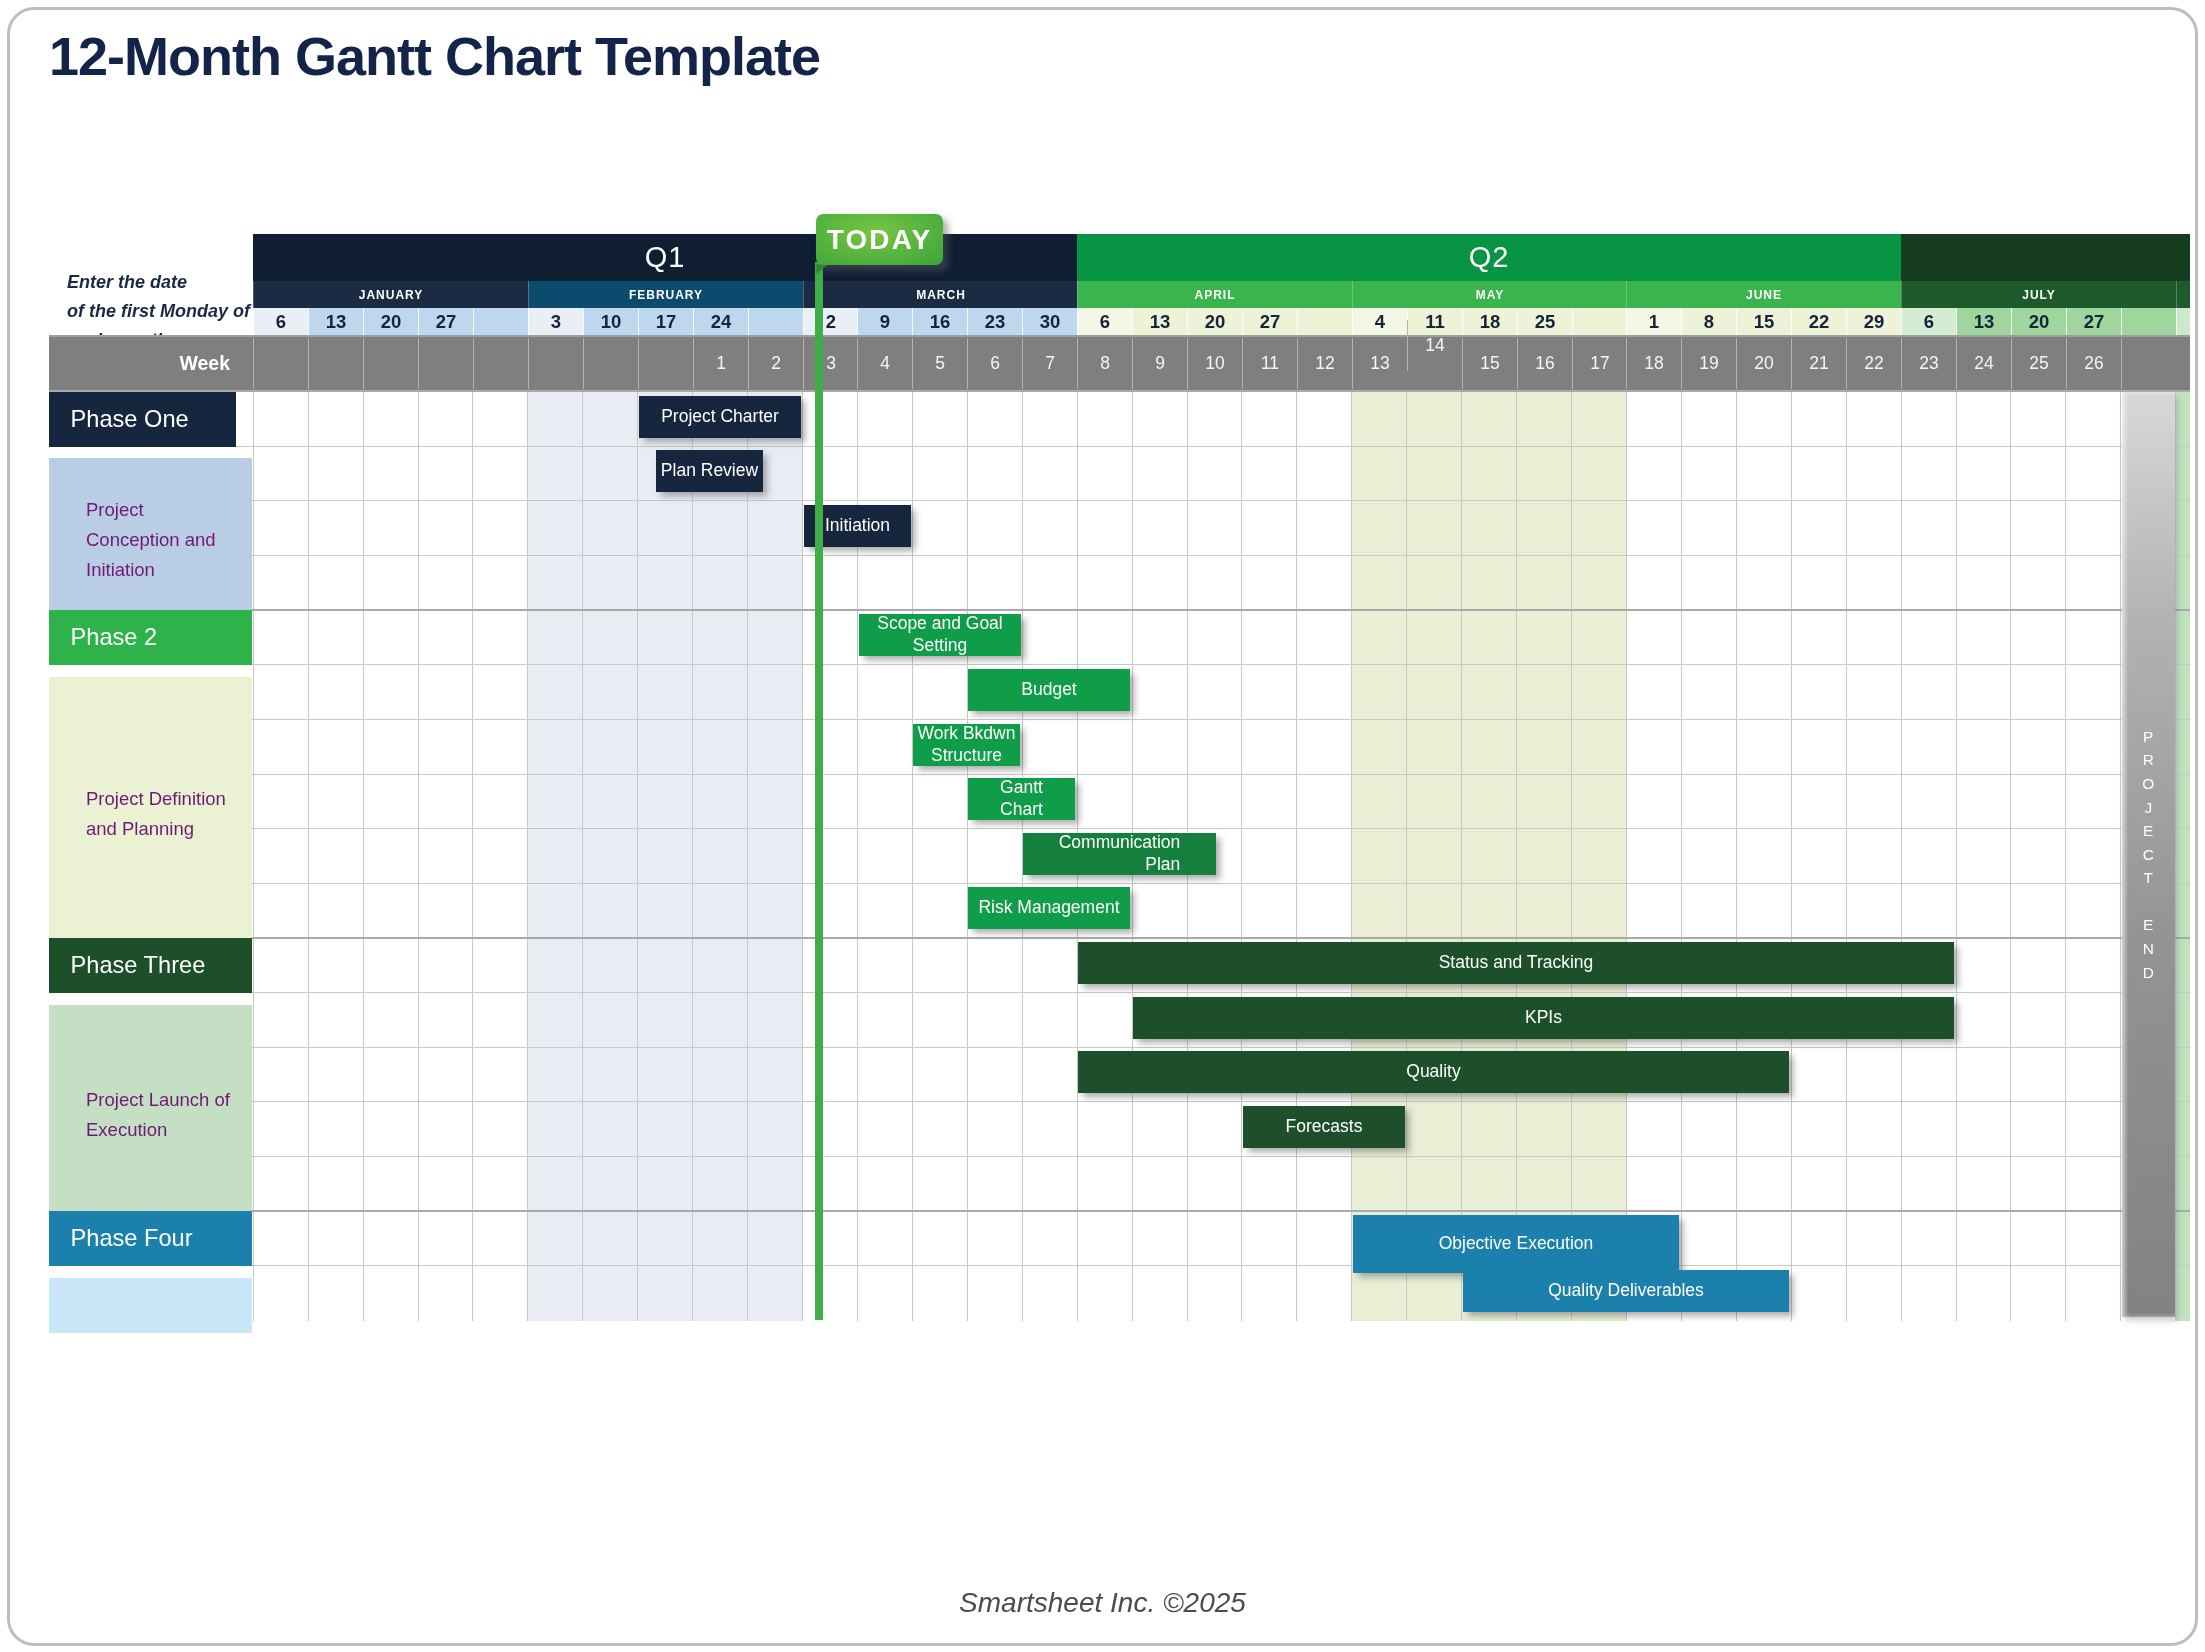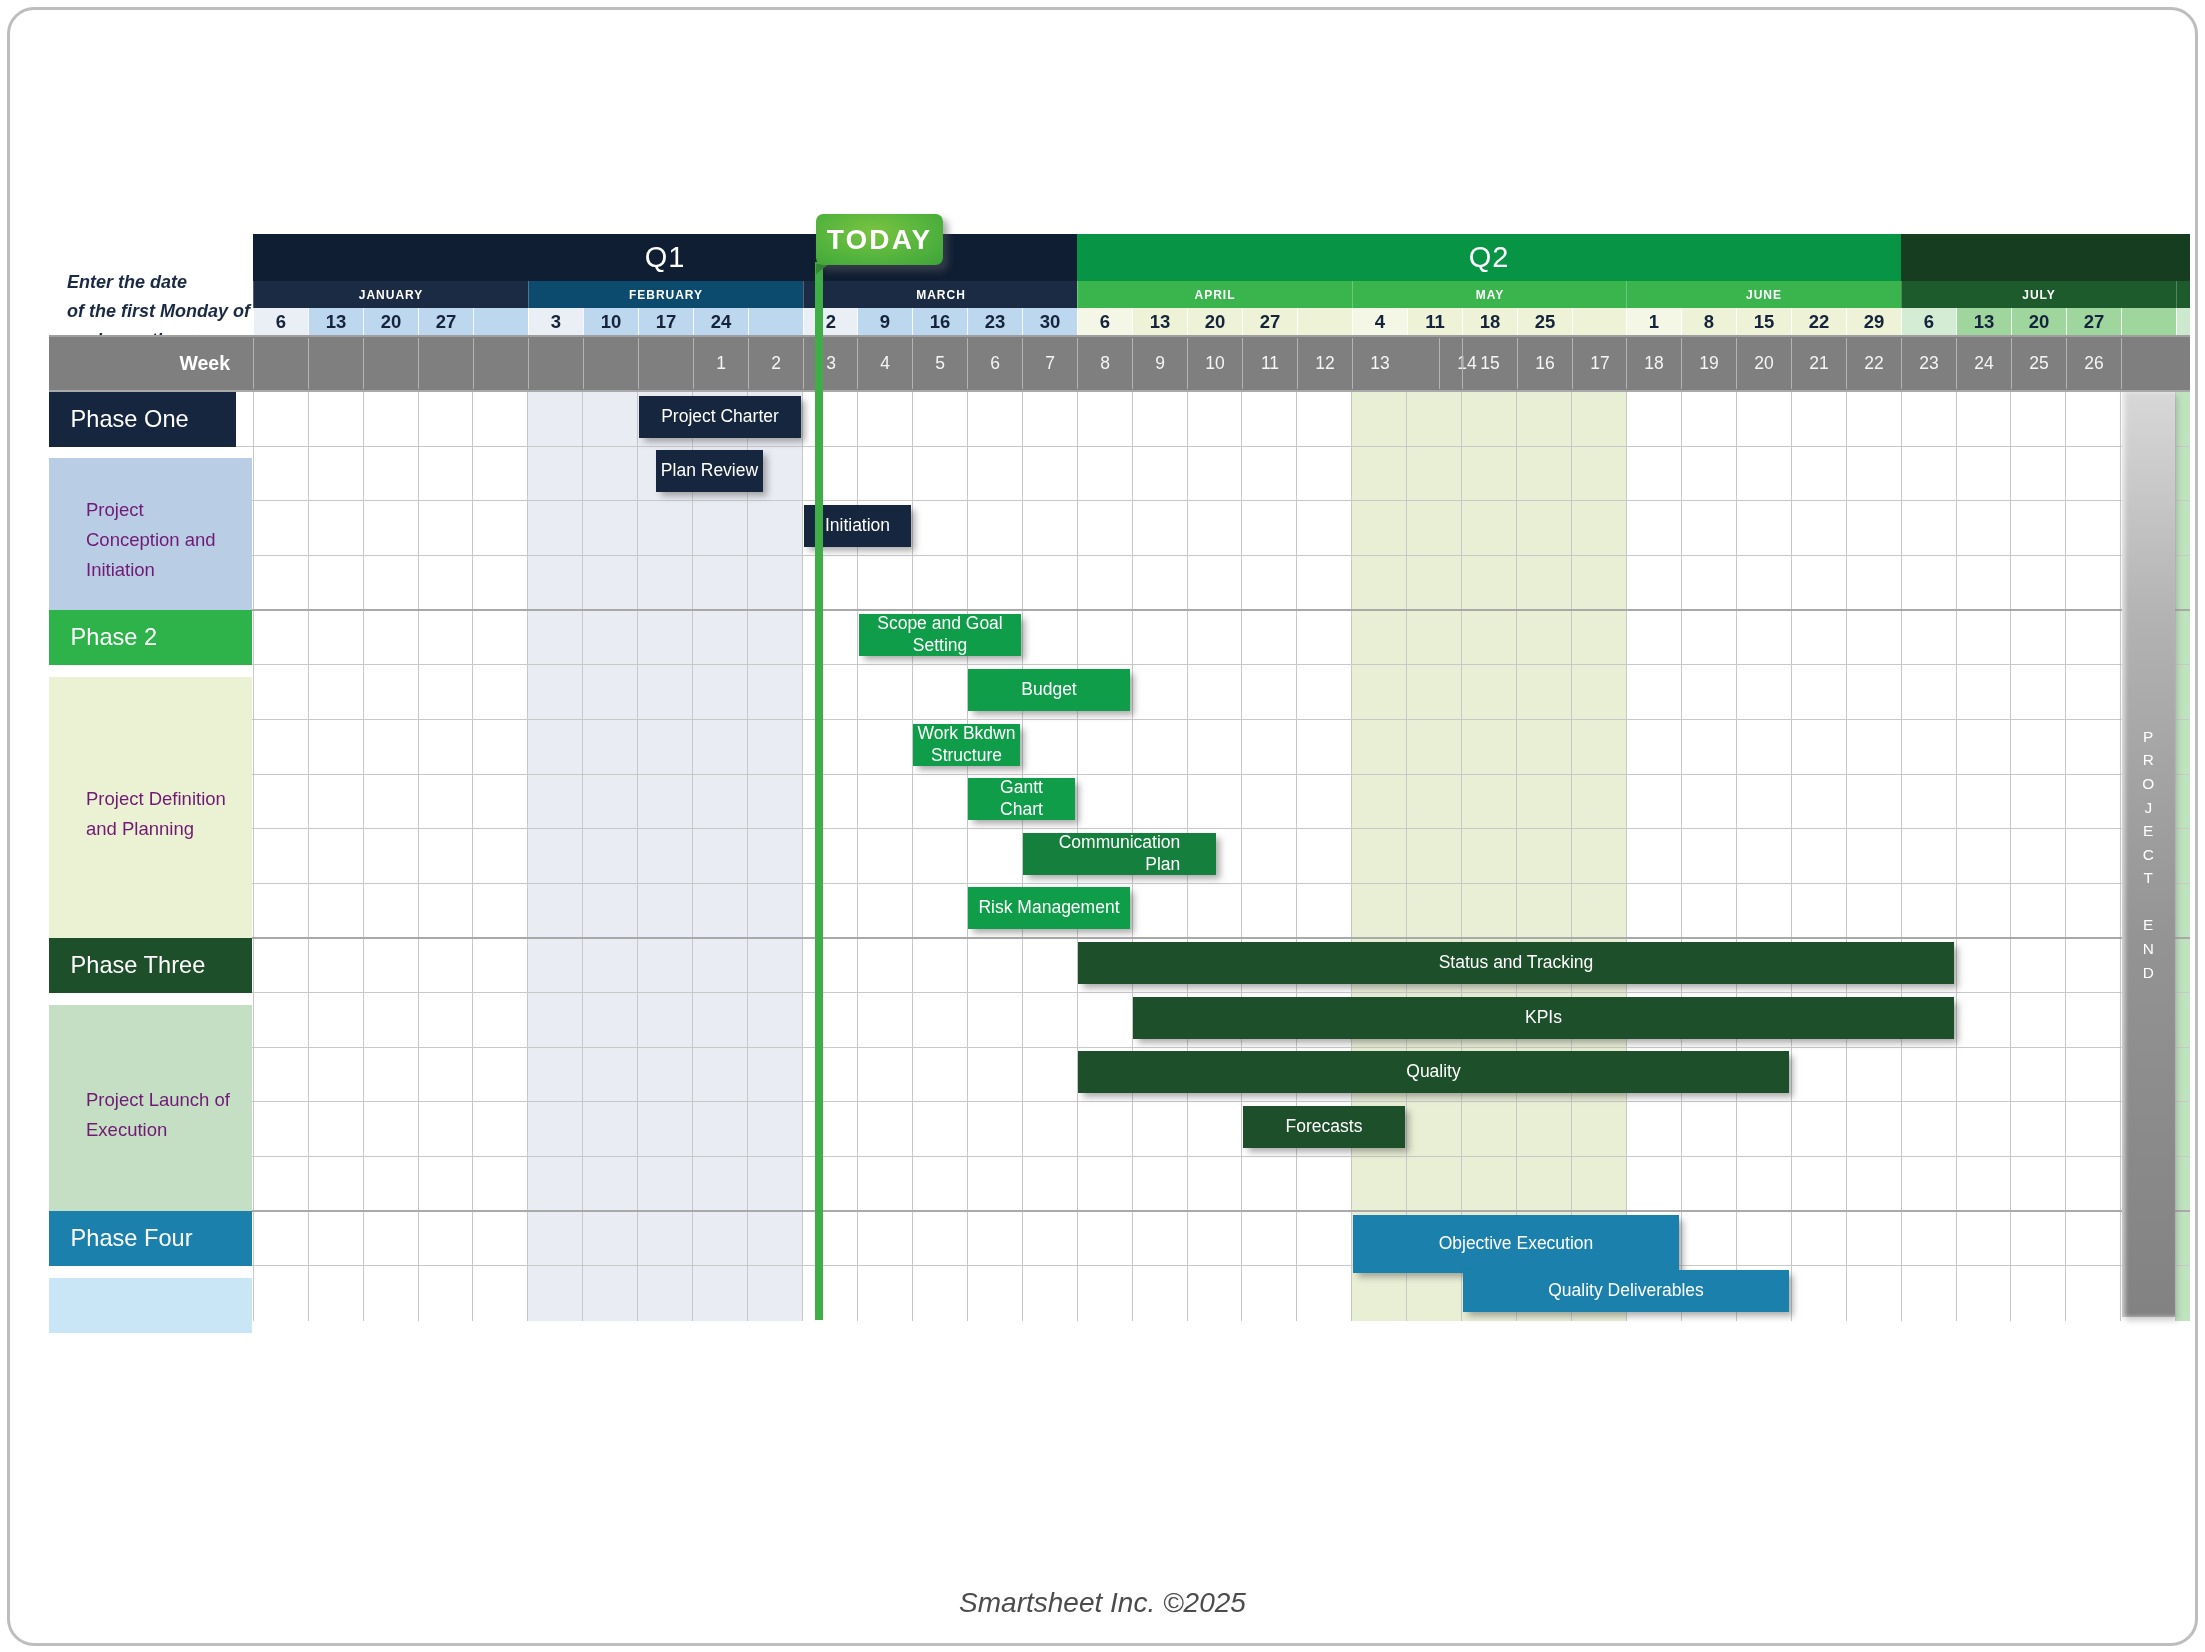--- a/index.html
+++ b/index.html
@@ -48,20 +48,21 @@
   .pe-bar{z-index:40;background:linear-gradient(180deg,#d8d8d8 0%,#b2b2b2 25%,#939393 60%,#828282 100%);
        box-shadow:inset 3.1px 0 4.1px rgba(255,255,255,.6), 3.1px 4.1px 6.2px rgba(120,120,120,.4);
        display:flex;flex-direction:column;align-items:center;justify-content:center;
        color:#fff;font-size:15.4px;line-height:23.6px;letter-spacing:0.5px;}
 </style>
 </head>
 <body>
 
 <div id="app">
   <div class="card-border"></div>
+  <h1 class="page-title">12-Month Gantt Chart Template</h1>
   <div class="note">
     <div>Enter the date</div>
     <div>of the first Monday of</div>
     <div>each month ----&gt;</div>
   </div>
 
   <div id="gantt">
       <div class="abs qcell" style="left: 253px; top: 234px; width: 824px; height: 47px; background: rgb(16, 30, 52);">Q1</div>
       <div class="abs qcell" style="left: 1077px; top: 234px; width: 824px; height: 47px; background: rgb(8, 148, 69);">Q2</div>
       <div class="abs qcell" style="left: 1901px; top: 234px; width: 289px; height: 47px; background: rgb(22, 61, 32);"></div>
@@ -128,21 +129,21 @@
       <div class="abs wcell" style="left: 857px; top: 338px; width: 55px; height: 51px;">4</div>
       <div class="abs wcell" style="left: 912px; top: 338px; width: 55px; height: 51px;">5</div>
       <div class="abs wcell" style="left: 967px; top: 338px; width: 55px; height: 51px;">6</div>
       <div class="abs wcell" style="left: 1022px; top: 338px; width: 55px; height: 51px;">7</div>
       <div class="abs wcell" style="left: 1077px; top: 338px; width: 55px; height: 51px;">8</div>
       <div class="abs wcell" style="left: 1132px; top: 338px; width: 55px; height: 51px;">9</div>
       <div class="abs wcell" style="left: 1187px; top: 338px; width: 55px; height: 51px;">10</div>
       <div class="abs wcell" style="left: 1242px; top: 338px; width: 55px; height: 51px;">11</div>
       <div class="abs wcell" style="left: 1297px; top: 338px; width: 55px; height: 51px;">12</div>
       <div class="abs wcell" style="left: 1352px; top: 338px; width: 55px; height: 51px;">13</div>
-      <div class="abs wcell" style="left: 1407px; top: 338px; width: 55px; height: 51px; margin-left: 32px;">14</div>
+      <div class="abs wcell" style="left: 1407px; top: 320px; width: 55px; height: 51px;">14</div>
       <div class="abs wcell" style="left: 1462px; top: 338px; width: 55px; height: 51px;">15</div>
       <div class="abs wcell" style="left: 1517px; top: 338px; width: 55px; height: 51px;">16</div>
       <div class="abs wcell" style="left: 1572px; top: 338px; width: 55px; height: 51px;">17</div>
       <div class="abs wcell" style="left: 1626px; top: 338px; width: 55px; height: 51px;">18</div>
       <div class="abs wcell" style="left: 1681px; top: 338px; width: 55px; height: 51px;">19</div>
       <div class="abs wcell" style="left: 1736px; top: 338px; width: 55px; height: 51px;">20</div>
       <div class="abs wcell" style="left: 1791px; top: 338px; width: 55px; height: 51px;">21</div>
       <div class="abs wcell" style="left: 1846px; top: 338px; width: 55px; height: 51px;">22</div>
       <div class="abs wcell" style="left: 1901px; top: 338px; width: 55px; height: 51px;">23</div>
       <div class="abs wcell" style="left: 1956px; top: 338px; width: 55px; height: 51px;">24</div>

